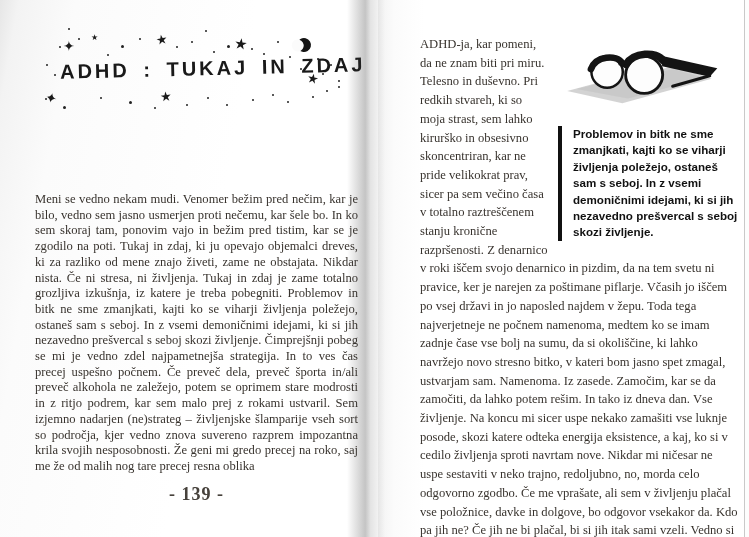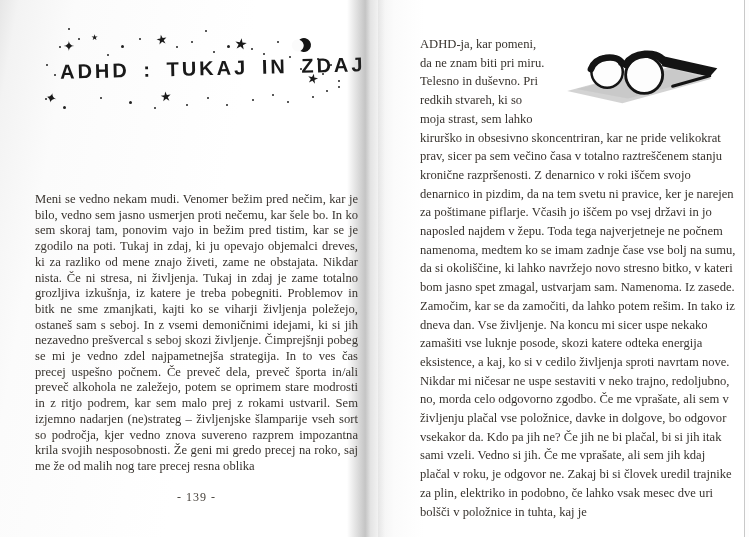--- a/index.html
+++ b/index.html
@@ -38,21 +38,21 @@
   .deco-dot{border-radius:50%;background:#222;}
   .moon{position:absolute;width:14px;height:14px;border-radius:50%;background:#141414;transform:rotate(14deg);}
   .moon::after{content:"";position:absolute;left:-5px;top:3px;width:12px;height:12px;border-radius:50%;background:#fbfbfb;}
   .body-text{
     text-align:justify;
     font-size:12.6px;line-height:15.7px;
   }
   .left-body{position:absolute;left:35px;top:192px;width:323px;margin:0;}
   .page-number{
     position:absolute;bottom:32px;text-align:center;
-    font-size:12px;letter-spacing:1px;color:#46413b;
+    font-size:18px;letter-spacing:1px;color:#46413b;font-weight:bold;
   }
   .pn-left{left:35px;width:323px;}
   .pn-right{left:42px;width:318px;}
   
   .right-body-wrap{position:absolute;left:42px;top:34px;width:318px;}
   .quote-float{
     float:right;width:180px;margin:0 0 5px 10px;
   }
   .glasses-box{width:178px;height:76px;}
   .pullquote{
@@ -136,20 +136,21 @@
           <polygon points="16,58 70,68 150,46 118,37 60,47" fill="#bdbdbd" opacity="0.45"></polygon>
           <circle cx="48" cy="40" r="16.5" fill="#fdfdfd" stroke="#141414" stroke-width="2.6"></circle>
           <circle cx="87" cy="43" r="19.5" fill="#fdfdfd" stroke="#141414" stroke-width="3"></circle>
           <path d="M31,37 C36,23 58,21 64,31" stroke="#141414" stroke-width="7" fill="none" stroke-linecap="round"></path>
           <path d="M68,32 C76,19 100,18 107,28" stroke="#141414" stroke-width="8" fill="none" stroke-linecap="round"></path>
           <path d="M62,31 L70,30" stroke="#141414" stroke-width="4.5" stroke-linecap="round"></path>
           <polygon points="105,23 164,36 156,45 106,34" fill="#141414"></polygon>
           <path d="M156,44 L117,55" stroke="#141414" stroke-width="3.2" stroke-linecap="round"></path>
         </svg>
         
+        <div class="pullquote">Problemov in bitk ne sme zmanjkati, kajti ko se viharji življenja poležejo, ostaneš sam s seboj. In z vsemi demoničnimi idejami, ki si jih nezavedno prešvercal s seboj skozi življenje.</div>
       </div>
 
       <span class="body-text">ADHD-ja, kar pomeni, da ne znam biti pri miru. Telesno in duševno. Pri redkih stvareh, ki so moja strast, sem lahko kirurško in obsesivno skoncentriran, kar ne pride velikokrat prav, sicer pa sem večino časa v totalno raztreščenem stanju kronične razpršenosti. Z denarnico v roki iščem svojo denarnico in pizdim, da na tem svetu ni pravice, ker je narejen za poštimane piflarje. Včasih jo iščem po vsej državi in jo naposled najdem v žepu. Toda tega najverjetneje ne počnem namenoma, medtem ko se imam zadnje čase vse bolj na sumu, da si okoliščine, ki lahko navržejo novo stresno bitko, v kateri bom jasno spet zmagal, ustvarjam sam. Namenoma. Iz zasede. Zamočim, kar se da zamočiti, da lahko potem rešim. In tako iz dneva dan. Vse življenje. Na koncu mi sicer uspe nekako zamašiti vse luknje posode, skozi katere odteka energija eksistence, a kaj, ko si v cedilo življenja sproti navrtam nove. Nikdar mi ničesar ne uspe sestaviti v neko trajno, redoljubno, no, morda celo odgovorno zgodbo. Če me vprašate, ali sem v življenju plačal vse položnice, davke in dolgove, bo odgovor vsekakor da. Kdo pa jih ne? Če jih ne bi plačal, bi si jih itak sami vzeli. Vedno si jih. Če me vprašate, ali sem jih kdaj plačal v roku, je odgovor ne. Zakaj bi si človek uredil trajnike za plin, elektriko in podobno, če lahko vsak mesec dve uri bolšči v položnice in tuhta, kaj je</span>
     </div>
 
   </div>
 
   <div class="spine-shadow"></div>
   <div class="page-edge"></div>
 </div>

